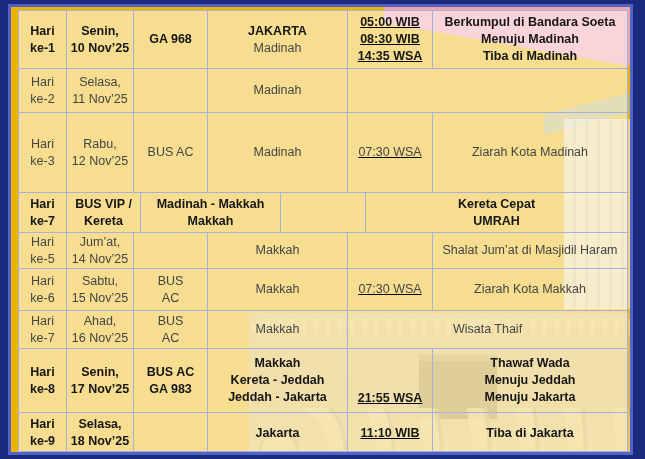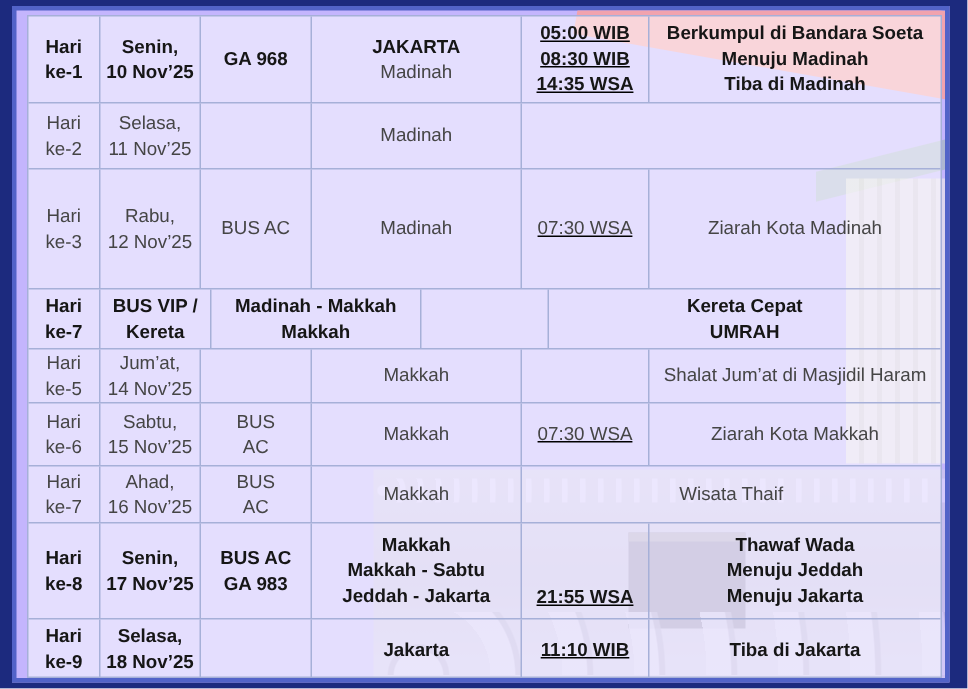--- a/index.html
+++ b/index.html
@@ -4,21 +4,21 @@
 <style>
   html,body { margin:0; padding:0; background:#e8e8ee; }
   .page {
     position:relative; width:645px; height:459px; overflow:hidden;
     background:var(--navy,#1c2a7e);
     font-family:"Liberation Sans","DejaVu Sans",sans-serif;
   }
   .inner {
     position:absolute; left:8px; top:4px; right:12px; bottom:4px;
     border:3px solid var(--stripe,#5263c8);
-    background:#c4b5fd; overflow:hidden;
+    background:#eab308; overflow:hidden;
   }
   
   .backdrop { position:absolute; inset:0; z-index:0; }
   .ribbon {
     position:absolute; top:-16px; right:-55px; width:300px; height:58px;
     background:var(--pink,#f1a3ae); transform:rotate(10deg);
   }
   .roof {
     position:absolute; right:-6px; top:96px; width:92px; height:20px;
     background:#9db6ae; transform:skewY(-14deg); opacity:.55;
@@ -244,21 +244,21 @@
     <div class="cell c2">
             <div class="line">Senin,</div>
             <div class="line">17 Nov’25</div>
           </div>
     <div class="cell c3">
             <div class="line">BUS AC</div>
             <div class="line">GA 983</div>
           </div>
     <div class="cell c4">
             <div class="line">Makkah</div>
-            <div class="line">Makkah - Sabtu</div>
+            <div class="line">Kereta - Jeddah</div>
             <div class="line">Jeddah - Jakarta</div>
           </div>
     <div class="cell c5 vbottom">
             <div class="line">21:55 WSA</div>
           </div>
     <div class="cell c6">
             <div class="line">Thawaf Wada</div>
             <div class="line">Menuju Jeddah</div>
             <div class="line">Menuju Jakarta</div>
           </div>

